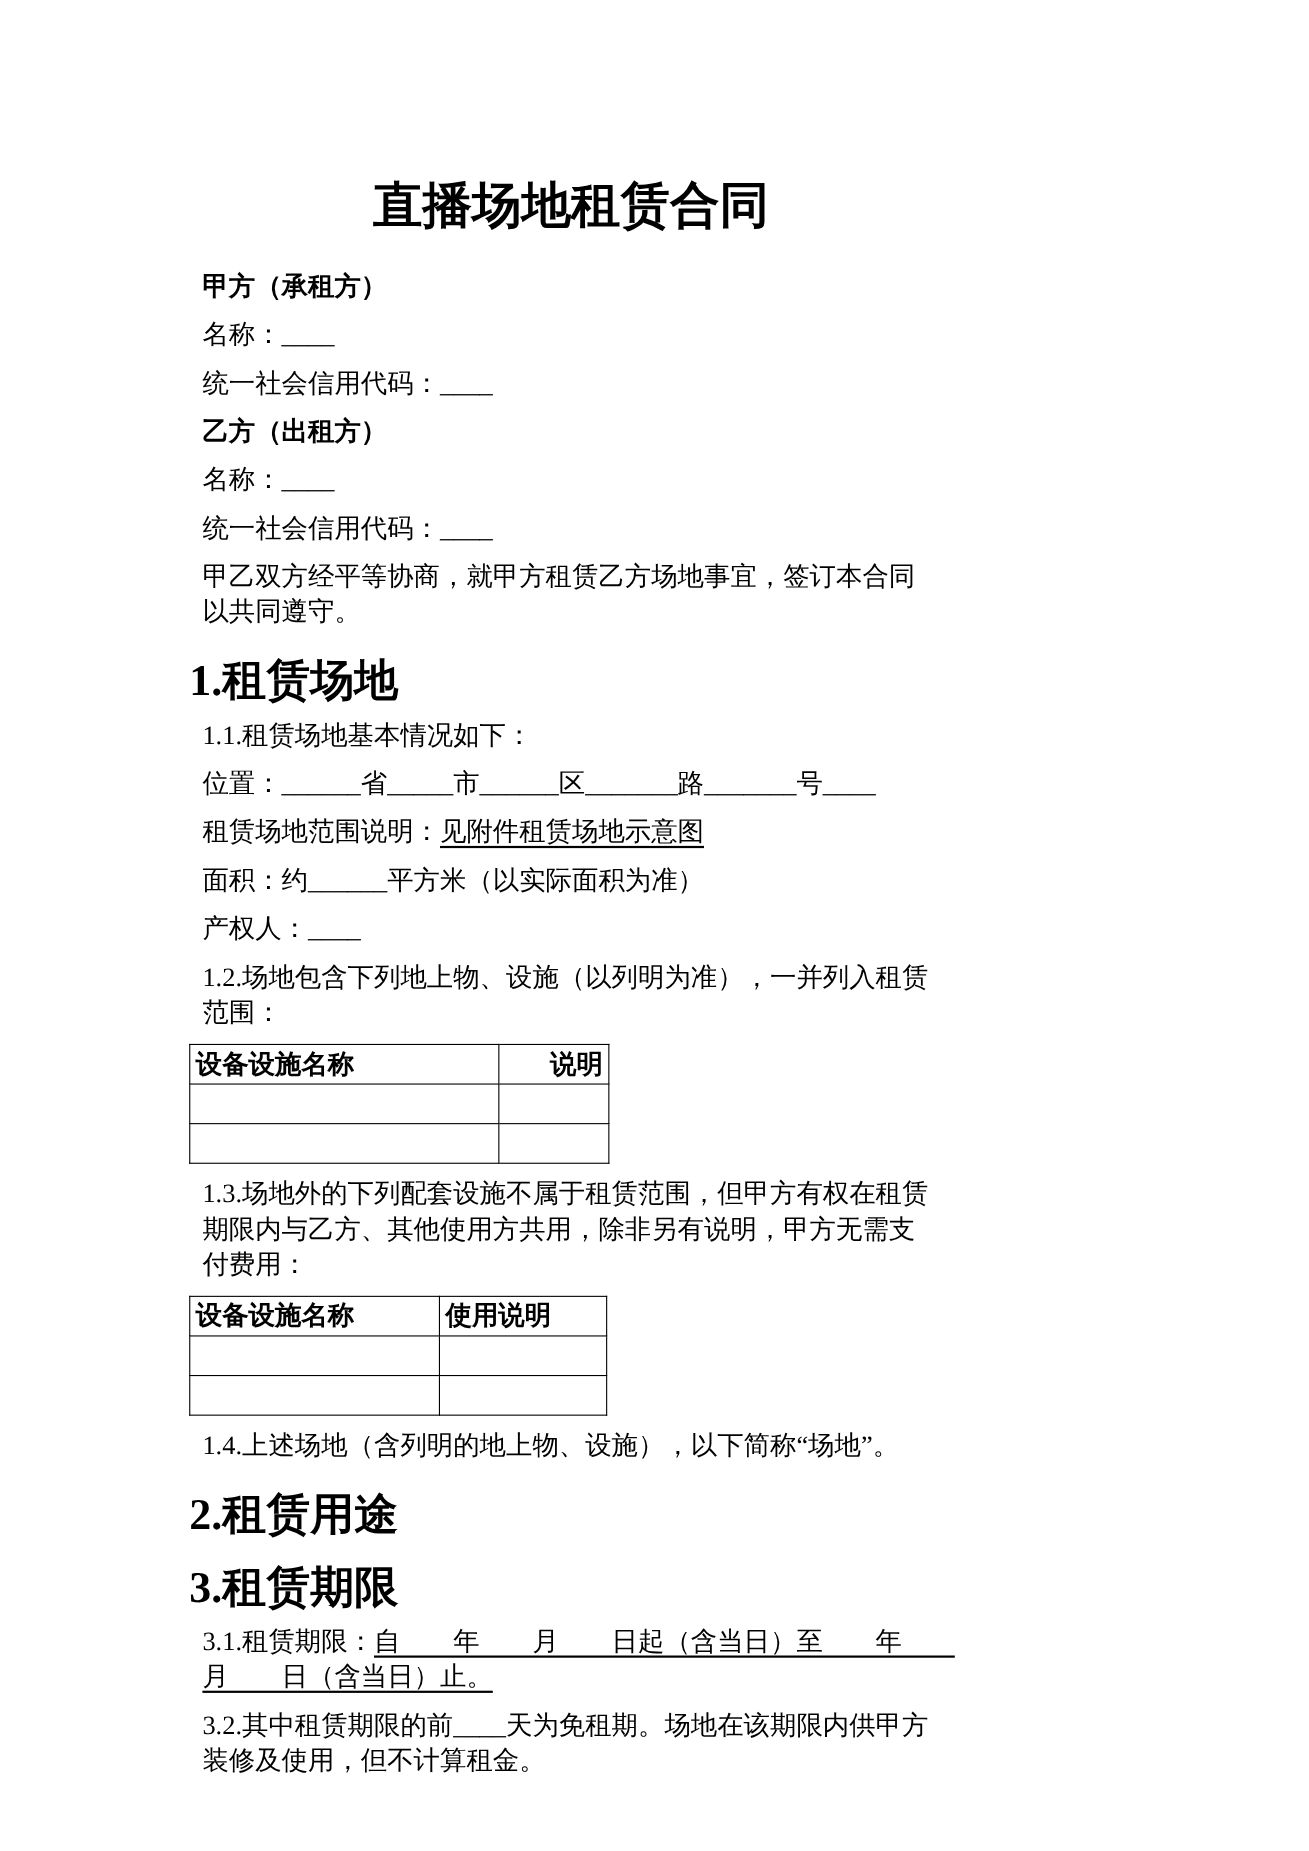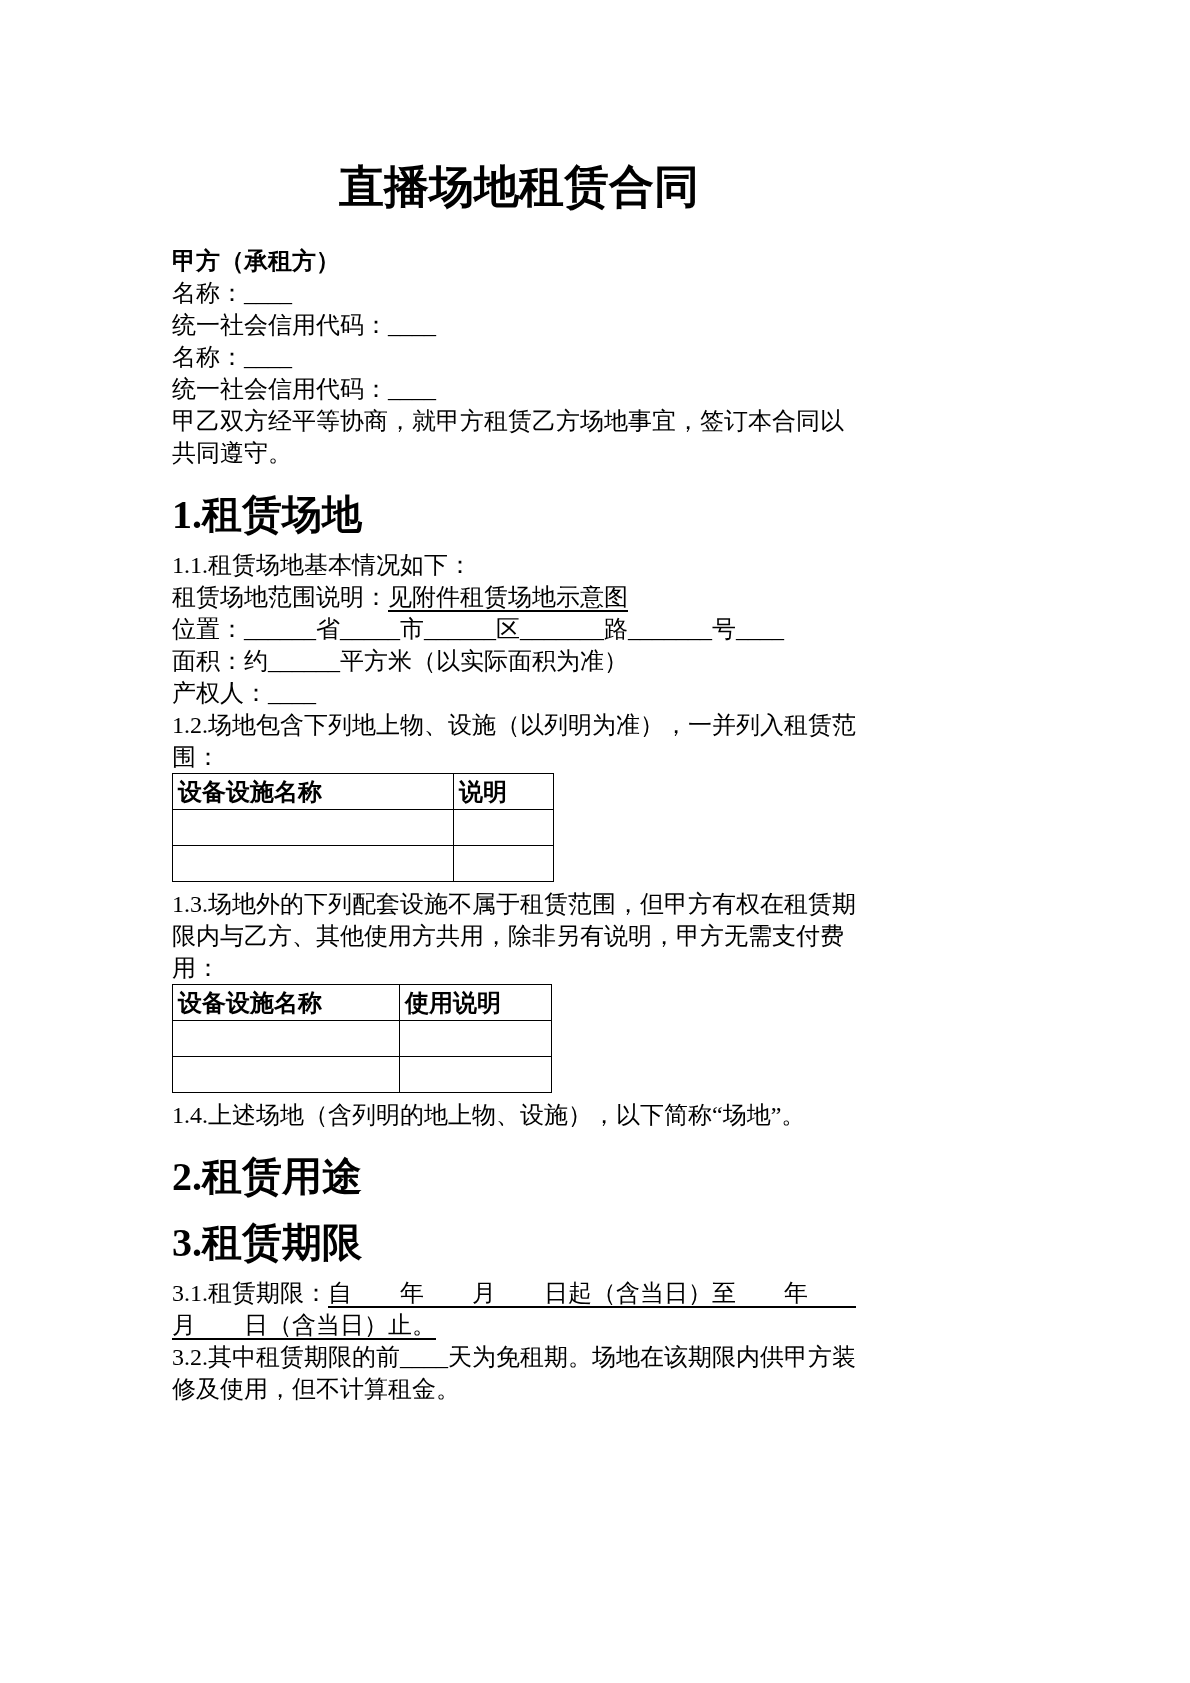--- a/index.html
+++ b/index.html
@@ -16,21 +16,21 @@
     line-height: 32px;
     overflow: hidden;
   }
   .title {
     font-size: 45px;
     font-weight: 700;
     line-height: 58px;
     text-align: center;
     margin: 0 0 29px 0;
   }
-  p { margin: 0; }
+  p { margin: 12px; }
   .b { font-weight: 700; }
   .sec-heading {
     font-size: 40px;
     font-weight: 700;
     line-height: 40px;
     margin: 26px 0 14px 0;
   }
   .u {
     text-decoration: underline;
     text-underline-offset: 5px;
@@ -45,44 +45,45 @@
     font-weight: 700;
     font-size: 24px;
     text-align: left;
     vertical-align: middle;
     padding: 0 5px;
     box-sizing: border-box;
   }
   table.facilities tr { height: 36px; }
   .t1 { width: 381px; }
   .t1 .c1 { width: 281px; }
-  .t1 .c2 { width: 100px; }
+  .t1 .c2 { width: 100px; text-align: right; }
   .t2 { width: 379px; }
   .t2 .c1 { width: 227px; }
   .t2 .c2 { width: 152px; }
 </style>
 </head>
 <body>
 
 <div class="page">
 
   <h1 class="title">直播场地租赁合同</h1>
 
   <p class="b">甲方（承租方）</p>
   <p>名称：____</p>
   <p>统一社会信用代码：____</p>
+  <p class="b">乙方（出租方）</p>
   <p>名称：____</p>
   <p>统一社会信用代码：____</p>
   <p>甲乙双方经平等协商，就甲方租赁乙方场地事宜，签订本合同以共同遵守。</p>
 
   <div class="sec-heading">1.租赁场地</div>
 
   <p>1.1.租赁场地基本情况如下：</p>
+  <p>位置：______省_____市______区_______路_______号____</p>
   <p><span>租赁场地范围说明：</span><span class="u">见附件租赁场地示意图</span></p>
-  <p>位置：______省_____市______区_______路_______号____</p>
   <p>面积：约______平方米（以实际面积为准）</p>
   <p>产权人：____</p>
   <p>1.2.场地包含下列地上物、设施（以列明为准），一并列入租赁范围：</p>
 
   <table class="facilities t1">
     <tbody>
       <tr>
         <th class="c1">设备设施名称</th>
         <th class="c2">说明</th>
       </tr>

